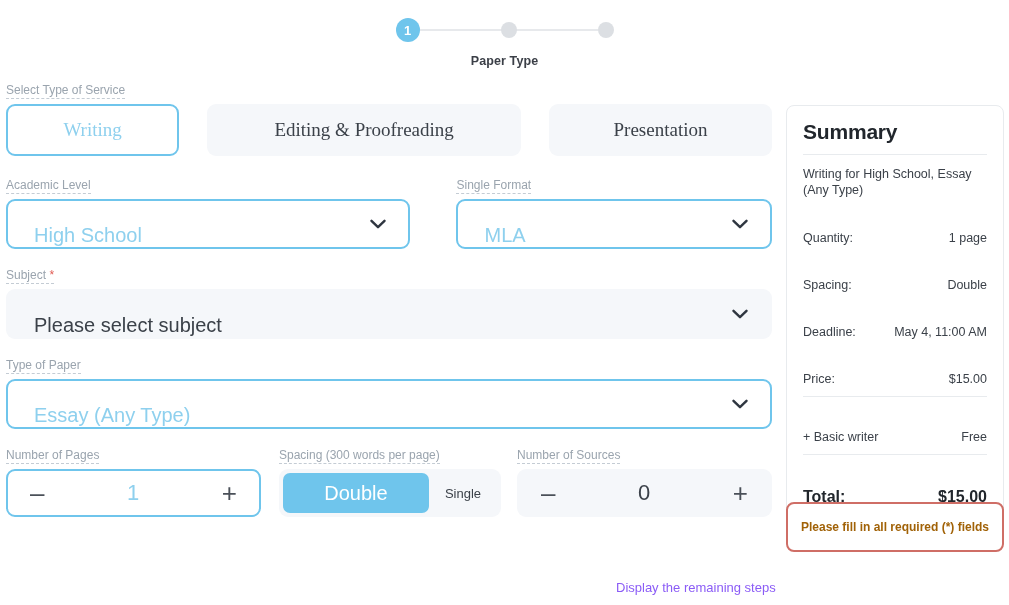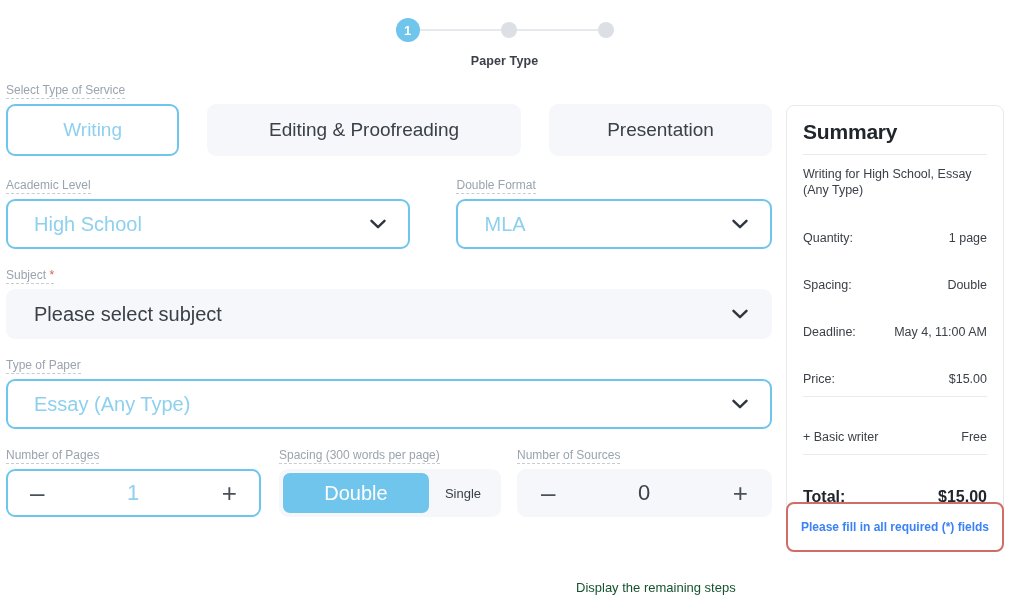--- a/index.html
+++ b/index.html
@@ -46,39 +46,39 @@
     font-size: 12px; color: #9aa4ae; margin-bottom: 5px;
     display: inline-block;
     border-bottom: 1px dashed #c4ccd4;
     padding-bottom: 1px; line-height: 14px;
   }
   .req { color: #e05b53; font-size: 12px; }
 
   .row { display: flex; gap: 25px; }
 
   
-  .tabs { display: flex; gap: 28px; margin-bottom: 19px; }
+  .tabs { display: flex; gap: 28px; margin-bottom: 19px; font-family: Liberation Serif, serif; }
   .tab {
     height: 52px; border-radius: 9px;
     display: flex; align-items: center; justify-content: center;
     font-size: 19px; background: #f5f7fa; color: #3b4149;
     border: 2px solid transparent; cursor: pointer;
   }
   .tab.w { width: 181px; }
   .tab.e { width: 328px; }
   .tab.p { width: 233px; }
   .tab.selected {
     background: #ffffff; border-color: #6fc5ec; color: #8ed0ee;
   }
 
   
   .sel {
     position: relative; height: 50px; border-radius: 9px;
     background: #ffffff; border: 2px solid #6fc5ec;
-    display: flex; align-items: center;
+    display: flex; align-items: flex-end;
     padding: 0 46px 0 26px;
     font-size: 20px; color: #8ed0ee; cursor: pointer;
   }
   .sel.plain {
     background: #f5f7fa; border-color: transparent; color: #3b4149;
   }
   .chev {
     position: absolute; right: 22px; top: 50%; transform: translateY(-50%);
     width: 16px; height: 10px;
   }
@@ -145,26 +145,26 @@
     width: 218px; height: 53px; border-radius: 27px;
     background: #4fc85a; color: #ffffff;
     font-size: 18px; border: none; cursor: pointer;
     box-shadow: 0 0 22px 8px rgba(79,200,90,.30);
   }
   .warn {
     position: absolute; left: 786px; top: 502px; width: 218px; height: 50px;
     border: 2px solid #cf6e66; border-radius: 8px;
     display: flex; align-items: center; justify-content: center;
     text-align: center; font-size: 12px; font-weight: bold;
-    color: #3b82f6; line-height: 16px; background: #ffffff;
+    color: #a16207; line-height: 16px; background: #ffffff;
   }
 
   .remaining {
-    position: absolute; left: 576px; top: 580px;
-    font-size: 13px; color: #14532d; cursor: pointer;
+    position: absolute; left: 616px; top: 580px;
+    font-size: 13px; color: #8b5cf6; cursor: pointer;
   }
 </style>
 </head>
 <body>
 
 <div class="page">
 
   <div class="stepper">
     <div class="stepper-track">
       <div class="step-line"></div>
@@ -194,21 +194,21 @@
         <div class="sel">
           <span>High School</span>
           <span class="chev">
             <svg viewBox="0 0 16 10" width="16" height="10">
                 <path d="M1.5 1.8L8 8.2L14.5 1.8" fill="none" stroke="#2f3640" stroke-width="2.4" stroke-linecap="round" stroke-linejoin="round"></path>
               </svg>
           </span>
         </div>
       </div>
       <div class="half-r">
-        <div class="field-label">Double Format</div>
+        <div class="field-label">Single Format</div>
         <div class="sel">
           <span>MLA</span>
           <span class="chev">
             <svg viewBox="0 0 16 10" width="16" height="10">
                 <path d="M1.5 1.8L8 8.2L14.5 1.8" fill="none" stroke="#2f3640" stroke-width="2.4" stroke-linecap="round" stroke-linejoin="round"></path>
               </svg>
           </span>
         </div>
       </div>
     </div>

